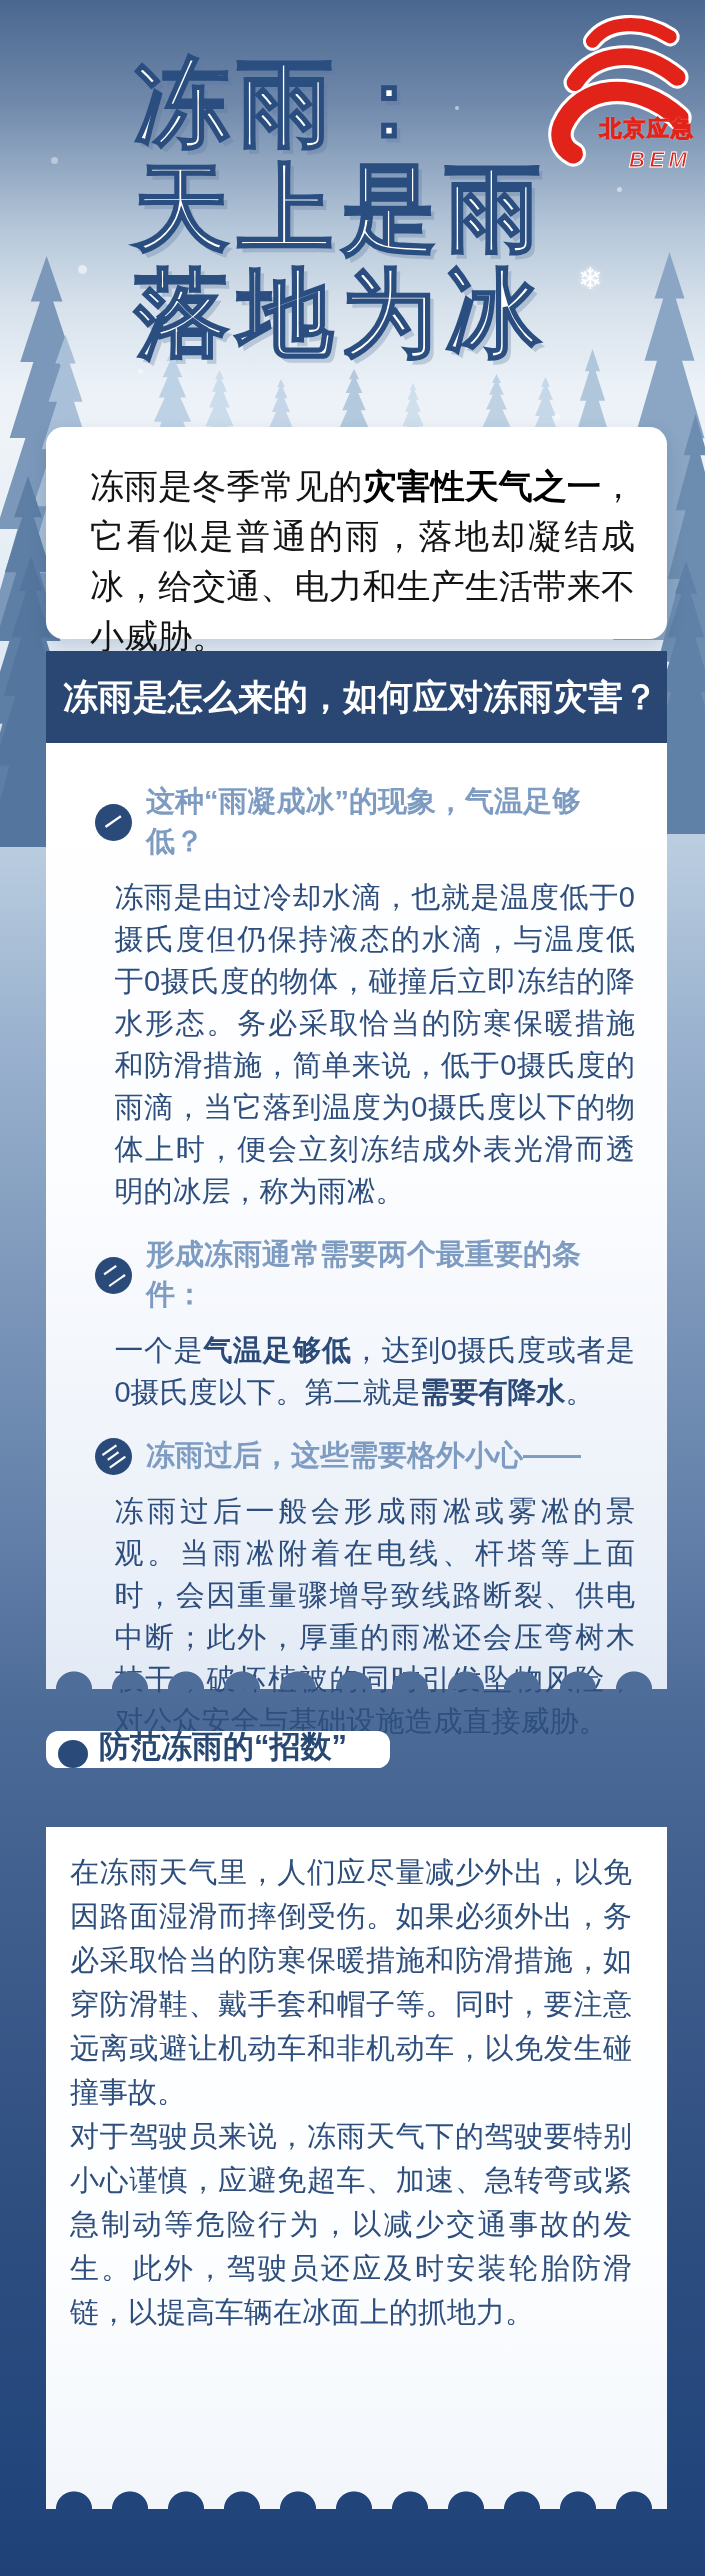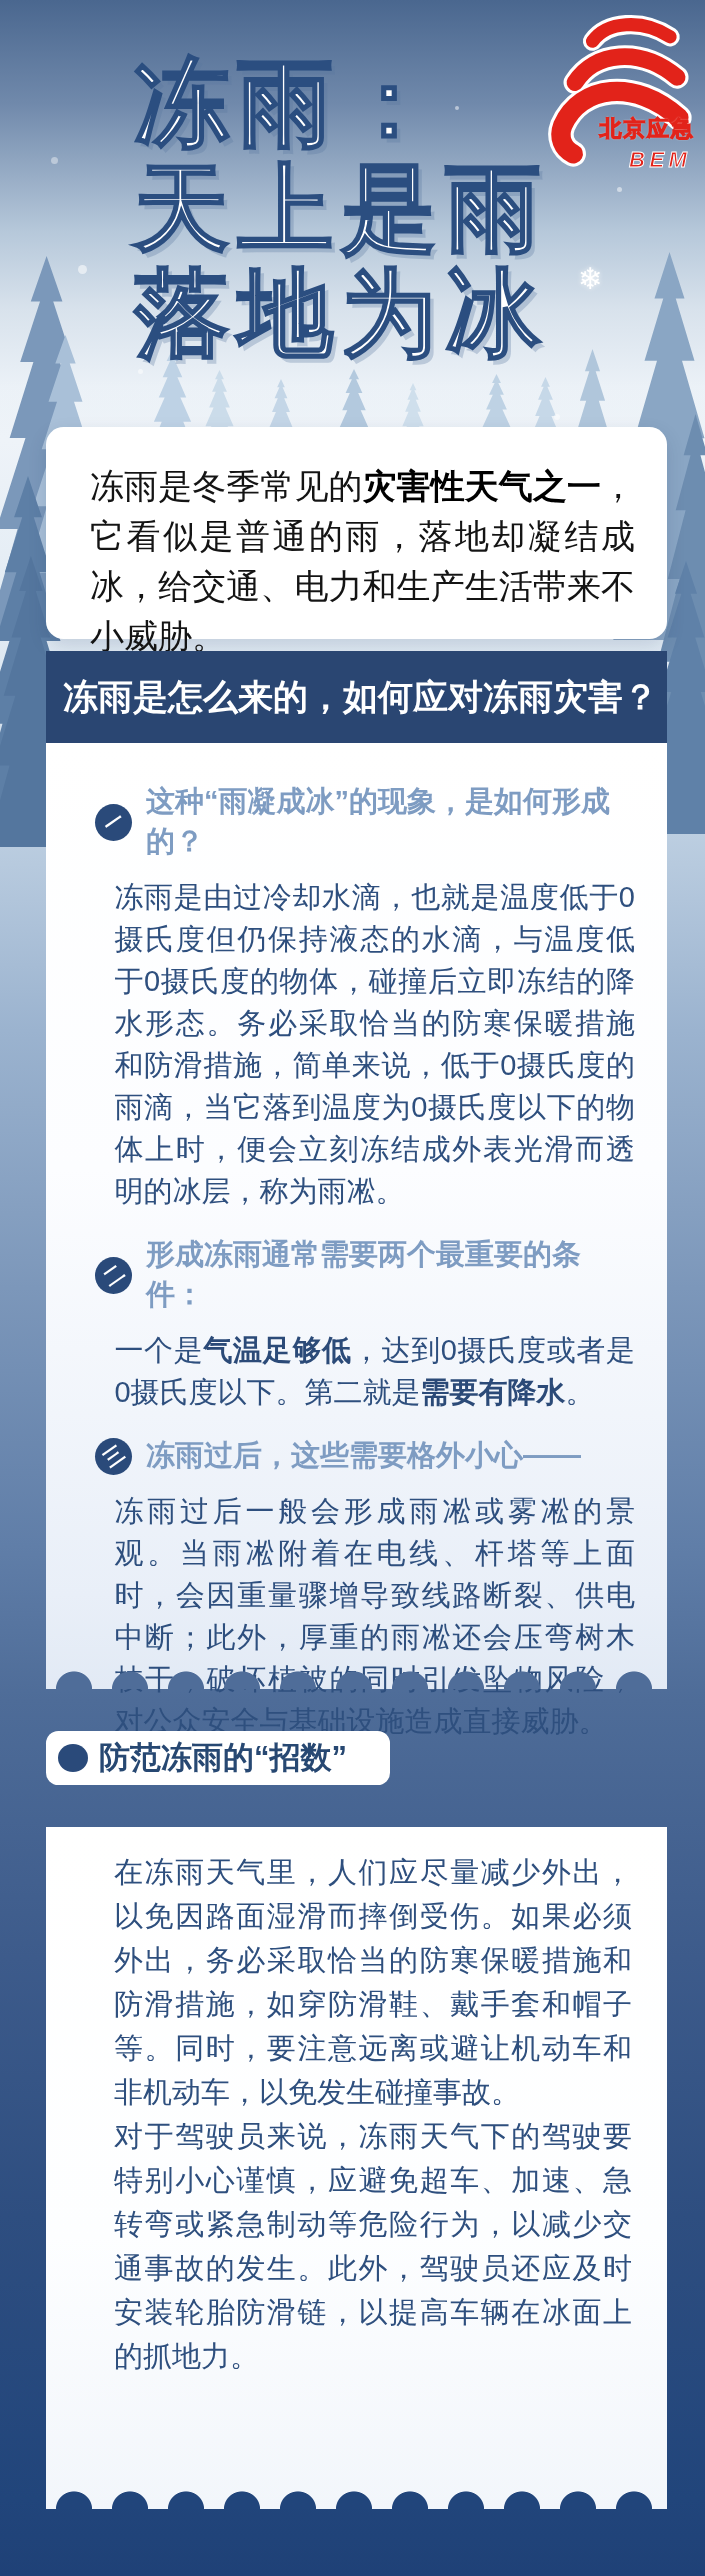--- a/index.html
+++ b/index.html
@@ -49,29 +49,29 @@
   .num-circle span{color:#ffffff;font-size:20px;font-weight:700;transform:rotate(-35deg);}
   .qa-head h2{margin:0;font-size:29px;font-weight:800;color:#7e9cc2;}
   .qa-body{margin:14px 0 0 19.4px;font-size:29px;line-height:42px;color:#2e4f7e;text-align:justify;}
   .qa-body b{font-weight:800;color:#2b4a78;}
   
   .scallop{position:absolute;left:0;right:0;bottom:0;height:18.5px;background-repeat:repeat-x;
     background-size:56px 18.5px;}
   .scallop.qa{background-image:radial-gradient(circle at 28px 18.5px,#4f6d99 0 17.6px,rgba(0,0,0,0) 18.5px);}
   .scallop.tips{background-image:radial-gradient(circle at 28px 18.5px,#21457b 0 17.6px,rgba(0,0,0,0) 18.5px);}
   
-  .ribbon{position:absolute;left:46px;top:1731px;width:344px;height:54px;z-index:5;
+  .ribbon{position:absolute;left:46px;top:1731px;width:344px;height:37px;z-index:5;
     background:#ffffff;border-radius:12.3px;box-sizing:border-box;
-    display:flex;align-items:center;gap:10.6px;padding:0 12.3px;}
+    display:flex;align-items:flex-end;gap:10.6px;padding:0 12.3px;}
   .ribbon .dot{flex:0 0 auto;width:30px;height:28px;border-radius:50%;background:#2a4a7a;}
   .ribbon h2{margin:0;font-size:31px;font-weight:800;color:#274872;white-space:nowrap;}
   
   .tips-panel{position:absolute;left:46px;top:1827px;width:621px;height:682px;z-index:5;
     background:linear-gradient(180deg,#ffffff 0%,#fdfeff 60%,#f2f6fb 100%);
-    box-sizing:border-box;padding:23px 35px 0 68px;}
+    box-sizing:border-box;padding:23px 35px 0 24px;}
   .tips-panel p{margin:0;font-size:29px;line-height:44px;color:#2e4f7e;text-align:justify;}
 </style>
 </head>
 <body>
 
 <div class="page">
 
   <div class="snow-ground"></div>
 
   <div class="tree" style="left:-19.4px;top:256px;width:132px;height:379px;background:#7b98ba;"></div>
@@ -129,21 +129,21 @@
     <h1>冻雨是怎么来的，如何应对冻雨灾害？</h1>
   </div>
 
   <section class="qa-panel">
 
     <div class="qa-item">
       <div class="qa-head">
         <div class="num-circle">
           <span>一</span>
         </div>
-        <h2>这种“雨凝成冰”的现象，是如何形成的？</h2>
+        <h2>这种“雨凝成冰”的现象，气温足够低？</h2>
       </div>
       <p class="qa-body"><span>冻雨是由过冷却水滴，也就是温度低于0摄氏度但仍保持液态的水滴，与温度低于0摄氏度的物体，碰撞后立即冻结的降水形态。务必采取恰当的防寒保暖措施和防滑措施，简单来说，低于0摄氏度的雨滴，当它落到温度为0摄氏度以下的物体上时，便会立刻冻结成外表光滑而透明的冰层，称为雨凇。</span></p>
     </div>
 
     <div class="qa-item">
       <div class="qa-head">
         <div class="num-circle">
           <span>二</span>
         </div>
         <h2>形成冻雨通常需要两个最重要的条件：</h2>

